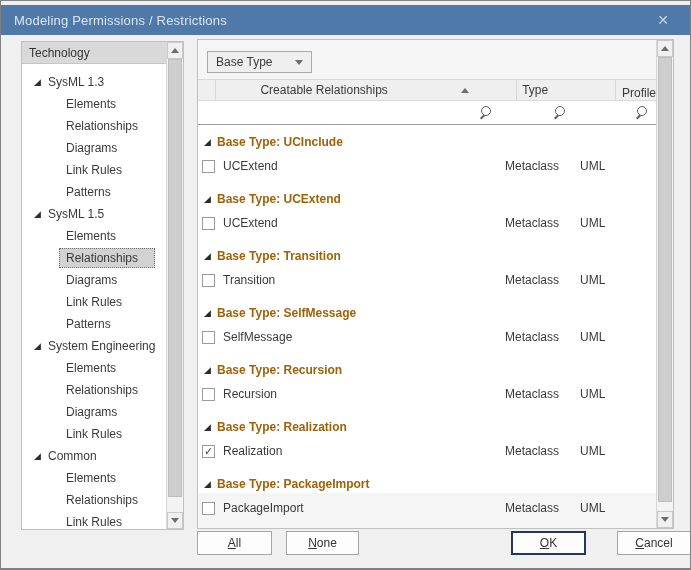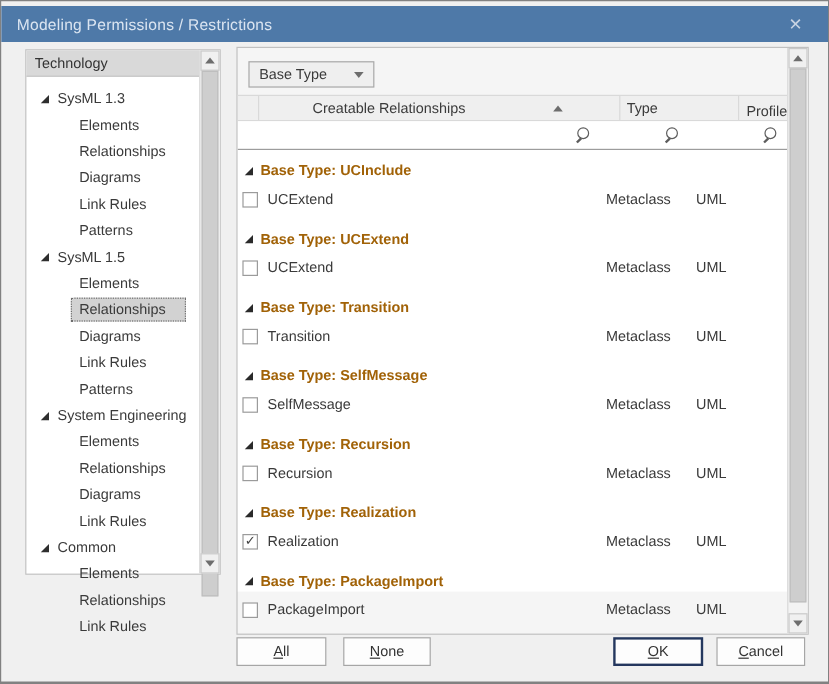--- a/index.html
+++ b/index.html
@@ -23,21 +23,21 @@
   .sb-btn { position:absolute; left:0; width:16px; height:17px; background:#f0f0f0;
             border:1px solid #c9c9c9; display:flex; align-items:center; justify-content:center; }
   .sb-btn.up { top:0; } .sb-btn.down { bottom:0; }
   .sb-thumb { position:absolute; left:1px; width:14px; background:#cecece; border:1px solid #bebebe; }
   .tri-up { width:0; height:0; border-left:4px solid transparent; border-right:4px solid transparent;
             border-bottom:5px solid #6d6d6d; }
   .tri-dn { width:0; height:0; border-left:4px solid transparent; border-right:4px solid transparent;
             border-top:5px solid #6d6d6d; }
 
   
-  .tree-panel { position:absolute; left:20px; top:40px; width:163px; height:438px;
+  .tree-panel { position:absolute; left:20px; top:40px; width:163px; height:489px;
                 background:#ffffff; border:1px solid #c0c0c0; }
   .tree-header { height:22px; width:144px; background:#d9d9d9; border-bottom:1px solid #c6c6c6;
                  display:flex; align-items:center; padding-left:7px; color:#333; }
   .tree-list { padding-top:7px; width:144px; }
   .tree-row { height:22px; display:flex; align-items:center; white-space:nowrap; }
   .tree-root .marker { display:inline-block; width:14px; margin-left:12px; font-size:9px; color:#2e2e2e; }
   .tree-child { padding-left:44px; }
   .tree-child.selected { padding-left:37px; }
   .tree-child.selected .tc-label { background:#d2d2d2; border:1px dotted #6e6e6e;
                                    padding:2px 16px 2px 6px; }
@@ -87,21 +87,21 @@
   .cell-profile { flex:1; padding-left:6px; }
 
   
   .btn { position:absolute; top:530px; height:24px; background:#fdfdfd; border:1px solid #a6a6a6;
          display:flex; align-items:center; justify-content:center; color:#333; font-size:12px; }
   .btn span { display:block; }
   .btn span::first-letter { text-decoration:underline; }
   .btn.all { left:196px; width:75px; }
   .btn.none { left:285px; width:73px; }
   .btn.ok { left:510px; width:75px; border:2px solid #24375e; }
-  .btn.cancel { left:596px; width:74px; }
+  .btn.cancel { left:616px; width:74px; }
 </style>
 </head>
 <body>
 
 <div class="window">
 
   <div class="titlebar">
     <span class="title">Modeling Permissions / Restrictions</span>
     <span class="close">✕</span>
   </div>

